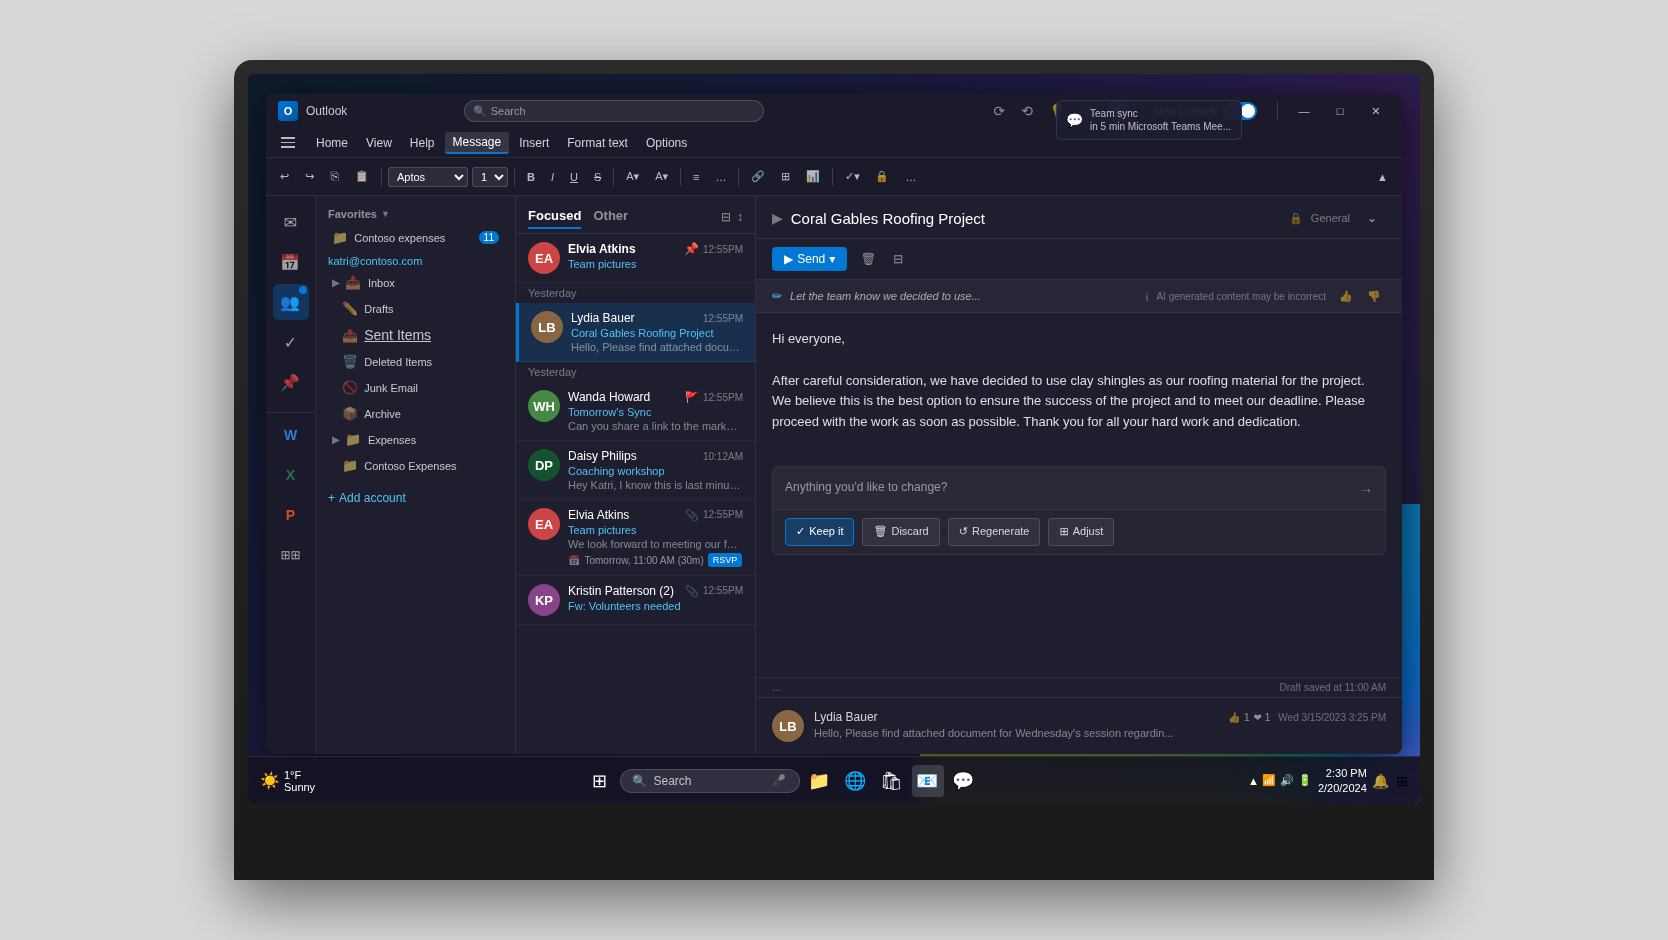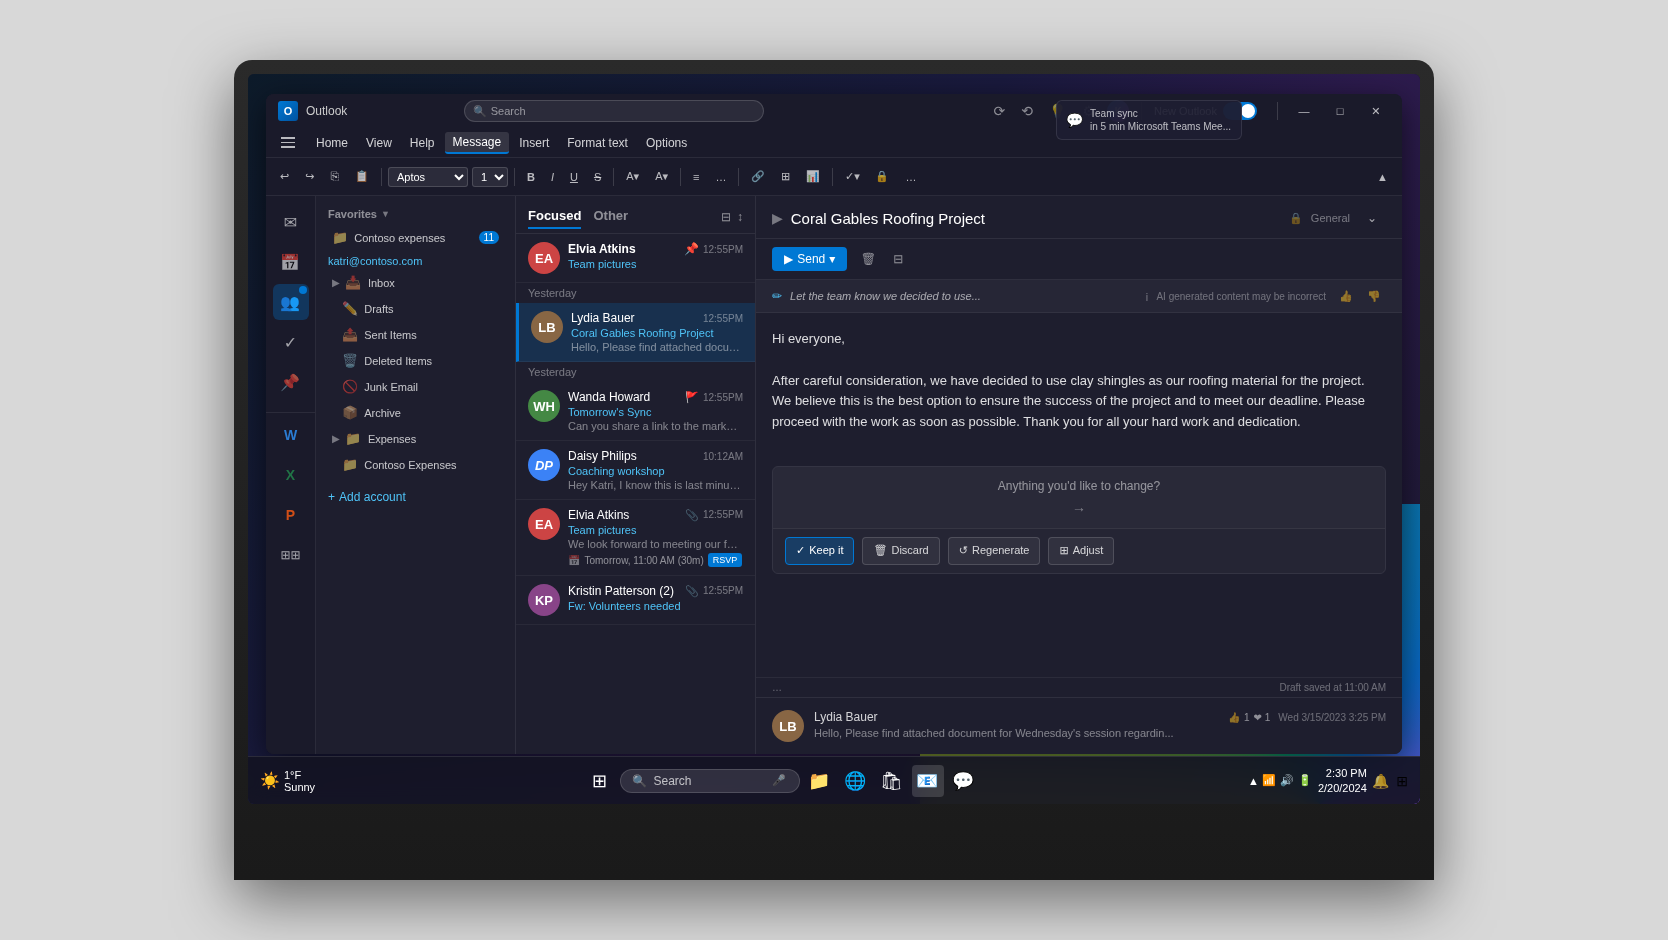--- a/index.html
+++ b/index.html
@@ -748,21 +748,20 @@
     }
 
     .change-input {
       padding: 10px 12px;
       background: rgba(255,255,255,0.05);
       color: rgba(255,255,255,0.5);
       font-size: 12px;
       display: flex;
       align-items: center;
       justify-content: space-between;
-      flex-direction: column;
     }
 
     .change-actions {
       display: flex;
       align-items: center;
       padding: 8px 12px;
       gap: 8px;
       background: rgba(255,255,255,0.03);
       border-top: 1px solid rgba(255,255,255,0.08);
     }
@@ -1031,21 +1030,21 @@
             <span style="font-size:11px;">Inbox</span>
           </div>
 
           <div class="folder-item" style="padding-left:22px;">
             <span class="folder-item-icon">✏️</span>
             <span style="font-size:11px;">Drafts</span>
           </div>
 
           <div class="folder-item" style="padding-left:22px;">
             <span class="folder-item-icon">📤</span>
-            <span style="font-size:11px;">Sent Items</span>
+            <span style="font-size:14px;text-decoration:underline;">Sent Items</span>
           </div>
 
           <div class="folder-item" style="padding-left:22px;">
             <span class="folder-item-icon">🗑️</span>
             <span style="font-size:11px;">Deleted Items</span>
           </div>
 
           <div class="folder-item" style="padding-left:22px;">
             <span class="folder-item-icon">🚫</span>
             <span style="font-size:11px;">Junk Email</span>
@@ -1128,21 +1127,21 @@
                     <span style="color:#c44;font-size:11px;">🚩</span>
                     <span class="email-time">12:55PM</span>
                   </div>
                 </div>
                 <div class="email-subject">Tomorrow's Sync</div>
                 <div class="email-preview">Can you share a link to the marketing asse...</div>
               </div>
             </div>
 
             <div class="email-item">
-              <div class="email-avatar" style="background:#3b82f6;font-style:italic;">DP</div>
+              <div class="email-avatar" style="background:#14532d;">DP</div>
               <div class="email-content">
                 <div class="email-header-row">
                   <span class="email-sender">Daisy Philips</span>
                   <span class="email-time">10:12AM</span>
                 </div>
                 <div class="email-subject">Coaching workshop</div>
                 <div class="email-preview">Hey Katri, I know this is last minute, but d...</div>
               </div>
             </div>
 

